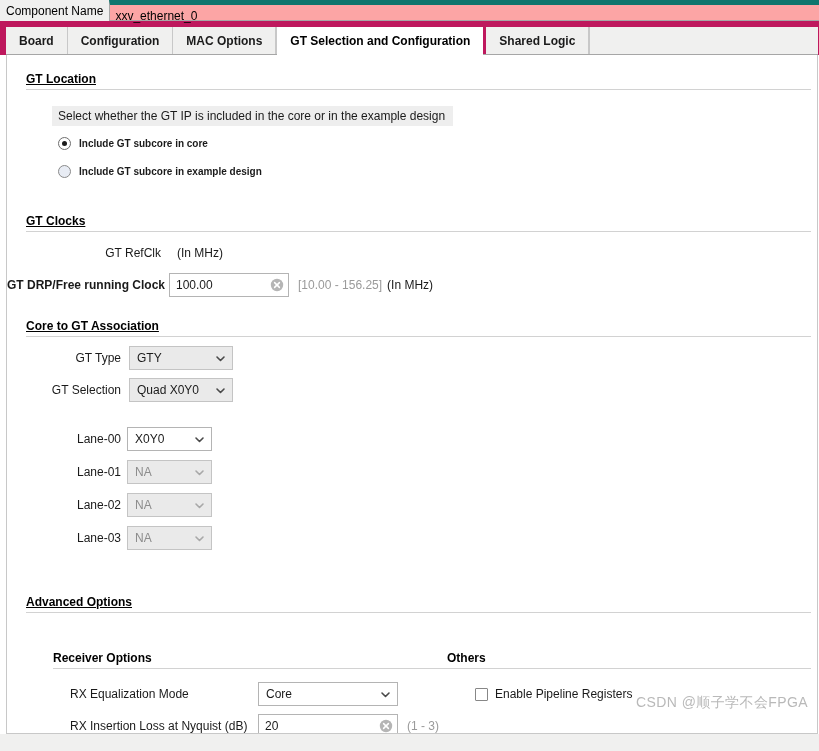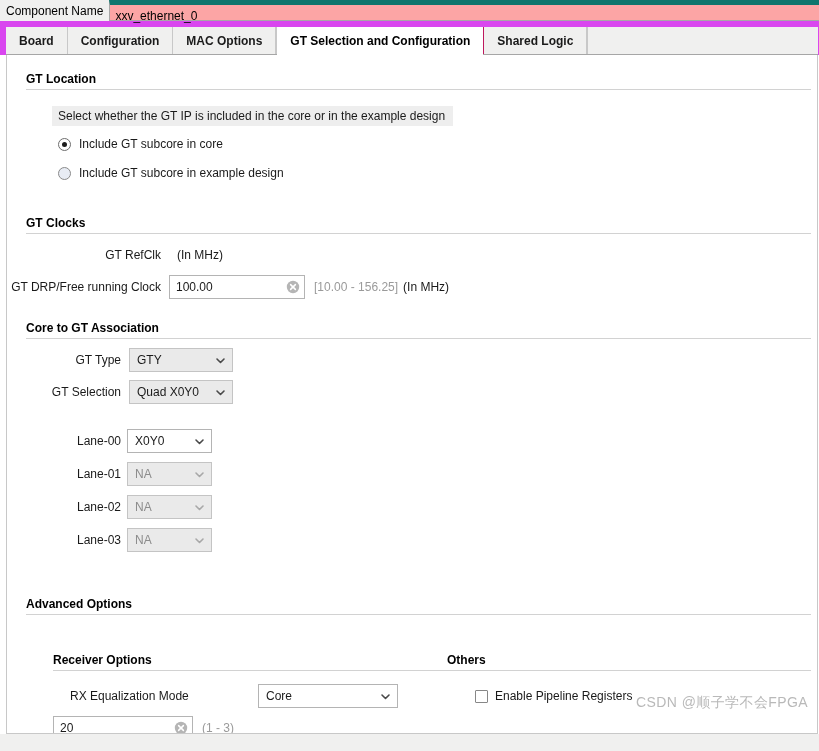--- a/index.html
+++ b/index.html
@@ -39,21 +39,21 @@
     border-top: 5px solid #0f766e;
     border-bottom: 1px solid #a6a6a6;
     padding: 3px 4px 1px 5px;
     font-size: 12px;
     line-height: 16px;
     box-sizing: border-box;
   }
 
   
   .tabstrip-wrap {
-    background: #d946ef;
+    background: #be185d;
     padding: 6px 0 0 0;
   }
   .tabstrip {
     display: flex;
     align-items: flex-end;
     height: 27px;
     background: #f0f0ef;
     border-bottom: 1px solid #a6a6a6;
     margin: 0 1px 0 6px;
     position: relative;
@@ -68,21 +68,21 @@
     font-weight: bold;
     color: #1a1a1a;
     background: #f0f0ef;
     border-right: 1px solid #c8c8c8;
     white-space: nowrap;
     position: relative;
     cursor: default;
   }
   .tab.active {
     background: #ffffff;
-    border-right: 1px solid #be185d;
+    border-right: 3px solid #be185d;
     border-left: 1px solid #c8c8c8;
     color: #000000;
     z-index: 3;
   }
   .tab.active::after {
     content: "";
     position: absolute;
     left: 0; right: 0; bottom: -1px;
     height: 1px;
     background: #ffffff;
@@ -108,20 +108,21 @@
   }
 
   .section {
     margin: 0;
   }
   .section-title {
     font-size: 12px;
     font-weight: bold;
     color: #000;
     padding: 0 0 3px 19px;
+    text-decoration: underline;
   }
   .section-rule {
     height: 1px;
     background: #d2d2d2;
     margin: 0 6px 0 19px;
   }
 
   .hint-box {
     display: inline-block;
     background: #eeeeee;
@@ -154,21 +155,21 @@
     border: 1px solid #6e6e6e;
   }
   .radio.checked::after {
     content: "";
     position: absolute;
     left: 3px; top: 3px;
     width: 5px; height: 5px;
     border-radius: 50%;
     background: #1c1c1c;
   }
-  .radio-label { font-size: 12px; color: #1a1a1a; }
+  .radio-label { font-size: 10px; color: #1a1a1a; font-weight: bold; }
 
   
   .frow {
     display: flex;
     align-items: center;
     height: 24px;
   }
   .flabel {
     font-size: 12px;
     color: #1a1a1a;
@@ -320,22 +321,22 @@
   <div class="section" style="padding-top:36px;">
     <div class="section-title">GT Clocks</div>
     <div class="section-rule"></div>
 
     <div class="frow" style="margin-top:9px;">
       <div class="flabel" style="width:154px; padding-right:8px;">GT RefClk</div>
       <div class="suffix">(In MHz)</div>
     </div>
 
     <div class="frow" style="margin-top:8px;">
-      <div class="flabel" style="width:154px; padding-right:8px;">GT DRP/Free running Clock</div>
-      <div class="tinput" style="width:136px;gap:16px;">
+      <div class="flabel" style="width:154px; padding-right:8px;font-weight:bold;">GT DRP/Free running Clock</div>
+      <div class="tinput" style="width:120px;gap:16px;">
         <span class="val">100.00</span>
         <span class="clear-ico">
           <svg viewBox="0 0 14 14" width="14" height="14">
             <circle cx="7" cy="7" r="6.2" fill="#b5b5b5"></circle>
             <path d="M4.6 4.6 L9.4 9.4 M9.4 4.6 L4.6 9.4" stroke="#ffffff" stroke-width="1.5" stroke-linecap="round"></path>
           </svg>
         </span>
       </div>
       <div class="range">[10.00 - 156.25]</div>
       <div class="suffix" style="margin-left:5px;">(In MHz)</div>
@@ -435,20 +436,21 @@
             <span>Core</span>
             <span class="chev">
               <svg viewBox="0 0 11 11" width="11" height="11">
                   <path d="M2 4 L5.5 7.5 L9 4" fill="none" stroke="#4a4a4a" stroke-width="1.6" stroke-linecap="round" stroke-linejoin="round"></path>
                 </svg>
             </span>
           </div>
         </div>
 
         <div class="frow" style="margin-top:8px;">
+          <div class="flabel" style="width:205px; text-align:left; padding-left:17px; box-sizing:border-box;">RX Insertion Loss at Nyquist (dB)</div>
           <div class="tinput" style="width:140px;">
             <span class="val">20</span>
             <span class="clear-ico">
               <svg viewBox="0 0 14 14" width="14" height="14">
                 <circle cx="7" cy="7" r="6.2" fill="#b5b5b5"></circle>
                 <path d="M4.6 4.6 L9.4 9.4 M9.4 4.6 L4.6 9.4" stroke="#ffffff" stroke-width="1.5" stroke-linecap="round"></path>
               </svg>
             </span>
           </div>
           <div class="range">(1 - 3)</div>

